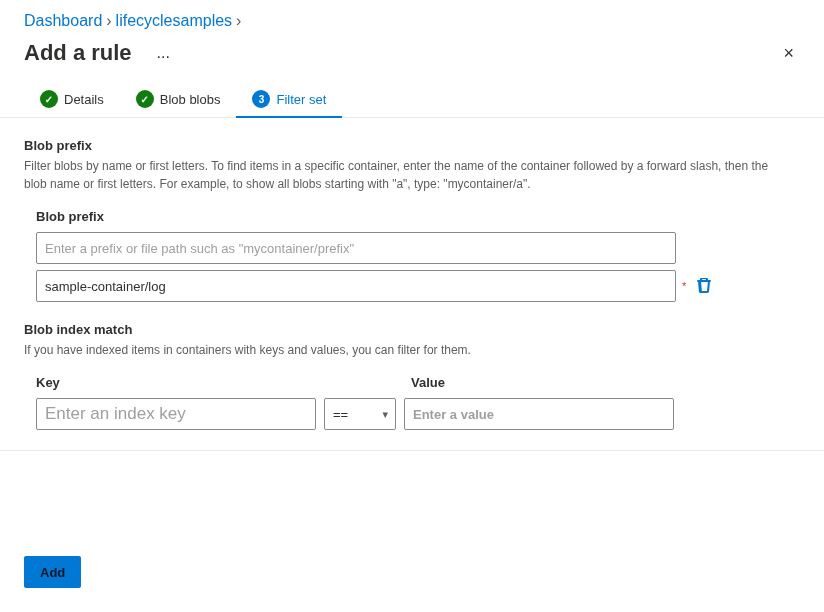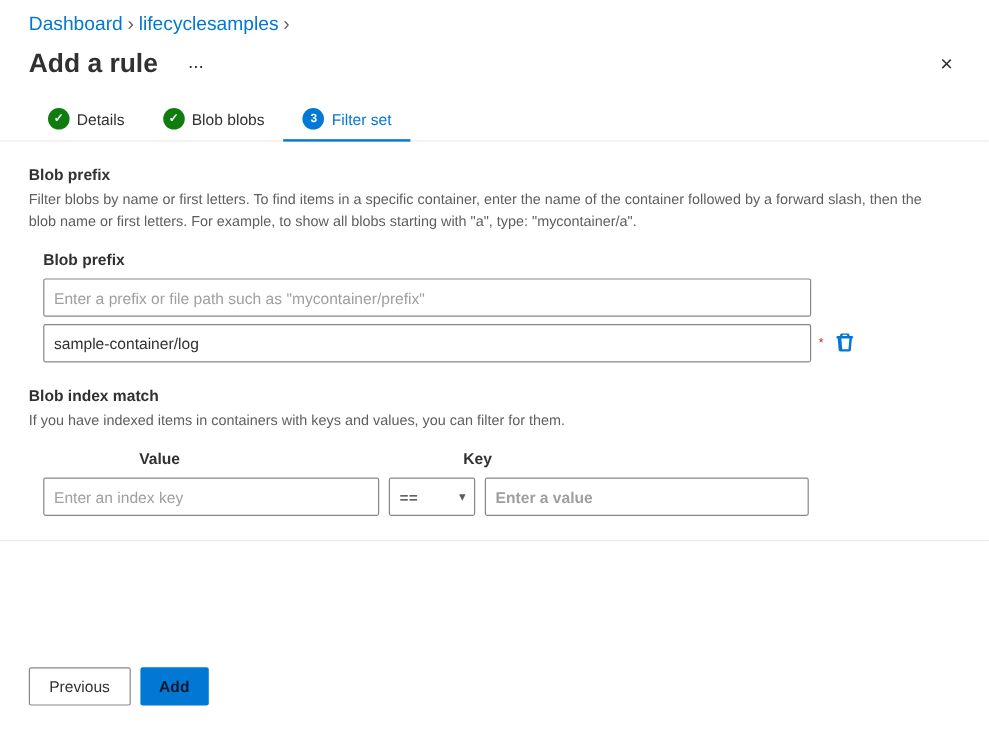--- a/index.html
+++ b/index.html
@@ -191,21 +191,21 @@
       align-items: center;
       gap: 8px;
       padding-left: 12px;
     }
     .key-input {
       width: 280px;
       height: 32px;
       border: 1px solid #8a8886;
       border-radius: 2px;
       padding: 4px 8px;
-      font-size: 13px;
+      font-size: 17px;
       color: #323130;
       outline: none;
     }
     .key-input::placeholder { color: #a19f9d; }
 
     .value-input {
       width: 270px;
       height: 32px;
       border: 1px solid #8a8886;
       border-radius: 2px;
@@ -346,22 +346,22 @@
         </svg>
       </button>
     </div>
   </div>
 
   <div class="blob-index-section">
     <div class="section-title">Blob index match</div>
     <div class="section-desc">If you have indexed items in containers with keys and values, you can filter for them.</div>
 
     <div class="key-value-header">
+      <div class="col-label col-key">Key</div>
       <div class="col-label col-value" style="margin-left:80px;">Value</div>
-      <div class="col-label col-key">Key</div>
     </div>
 
     <div class="key-value-row">
       <input type="text" class="key-input" placeholder="Enter an index key" style="">
       <div class="select-wrapper">
         <select>
           <option selected="">==</option>
           <option>!=</option>
           <option>&gt;</option>
           <option>&lt;</option>
@@ -371,15 +371,14 @@
       </div>
       <input type="text" class="value-input" placeholder="Enter a value" style="">
     </div>
   </div>
 
 </div>
 
 <hr class="divider" style="margin: 20px 0 16px 0;">
 
 <div class="footer">
-  <button class="btn-secondary">Previous</button>
   <button class="btn-primary">Add</button>
 </div>
 
 </body></html>

